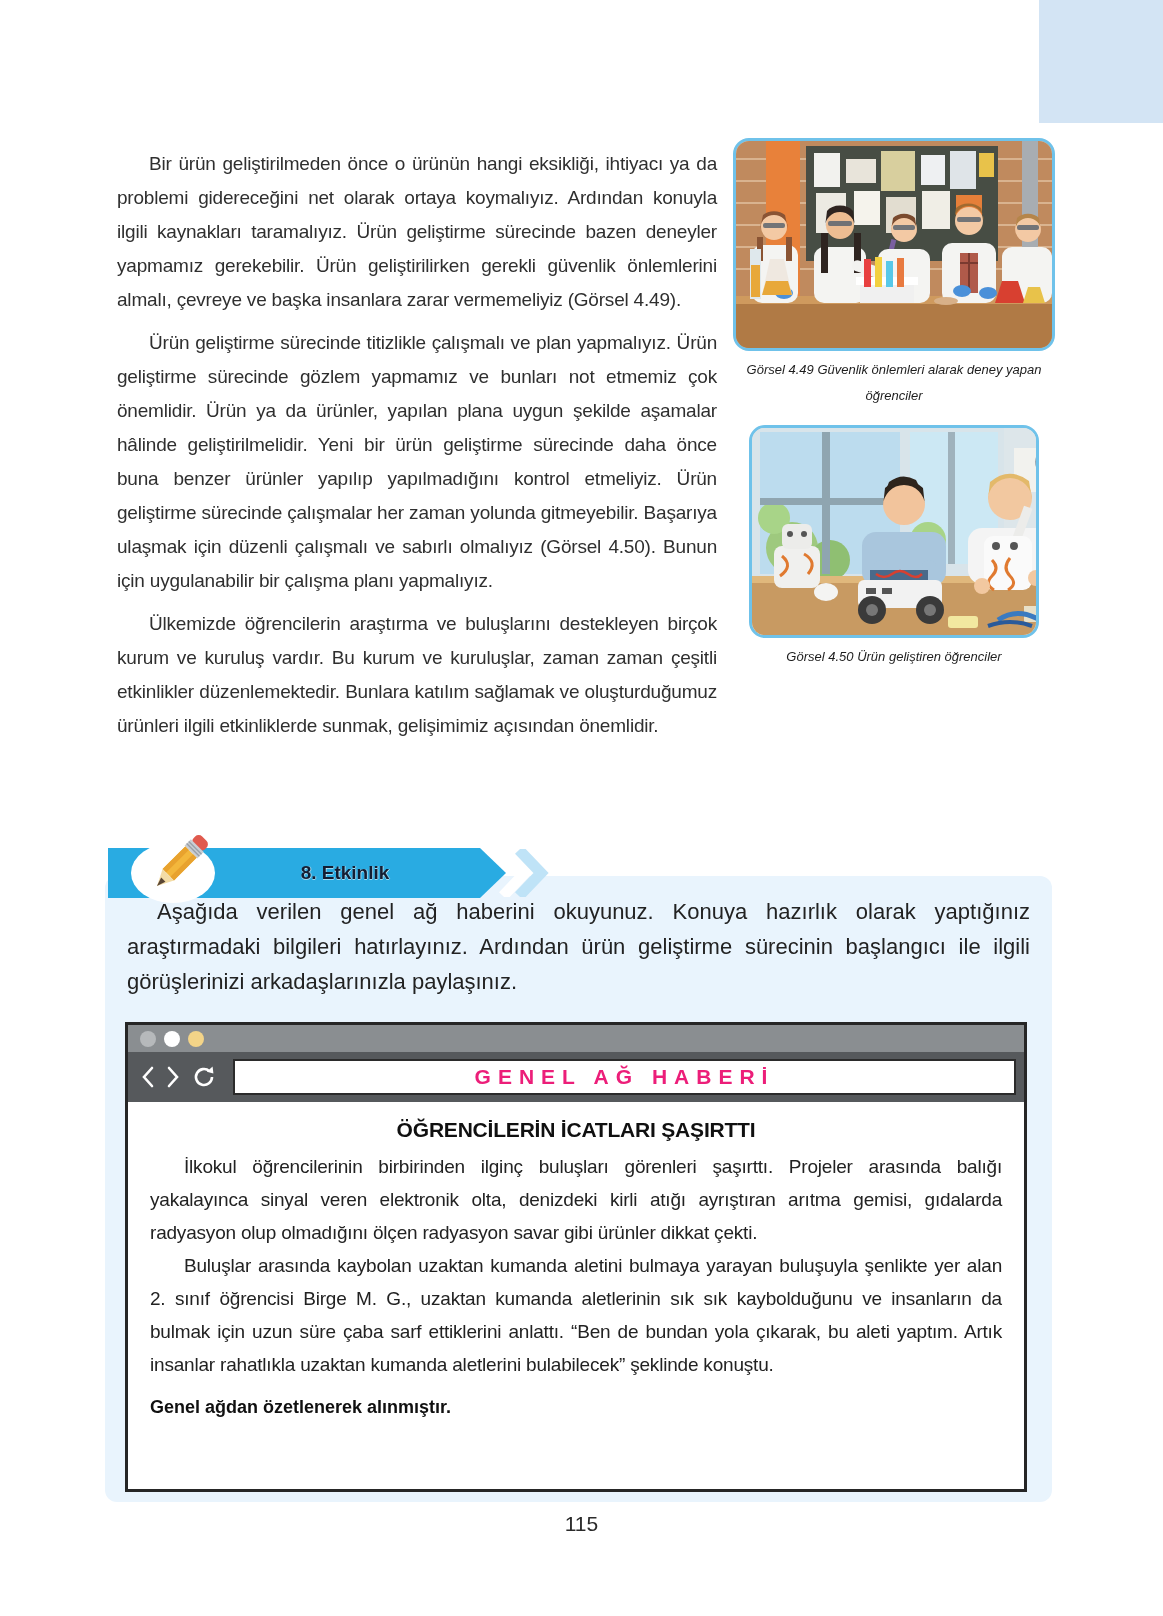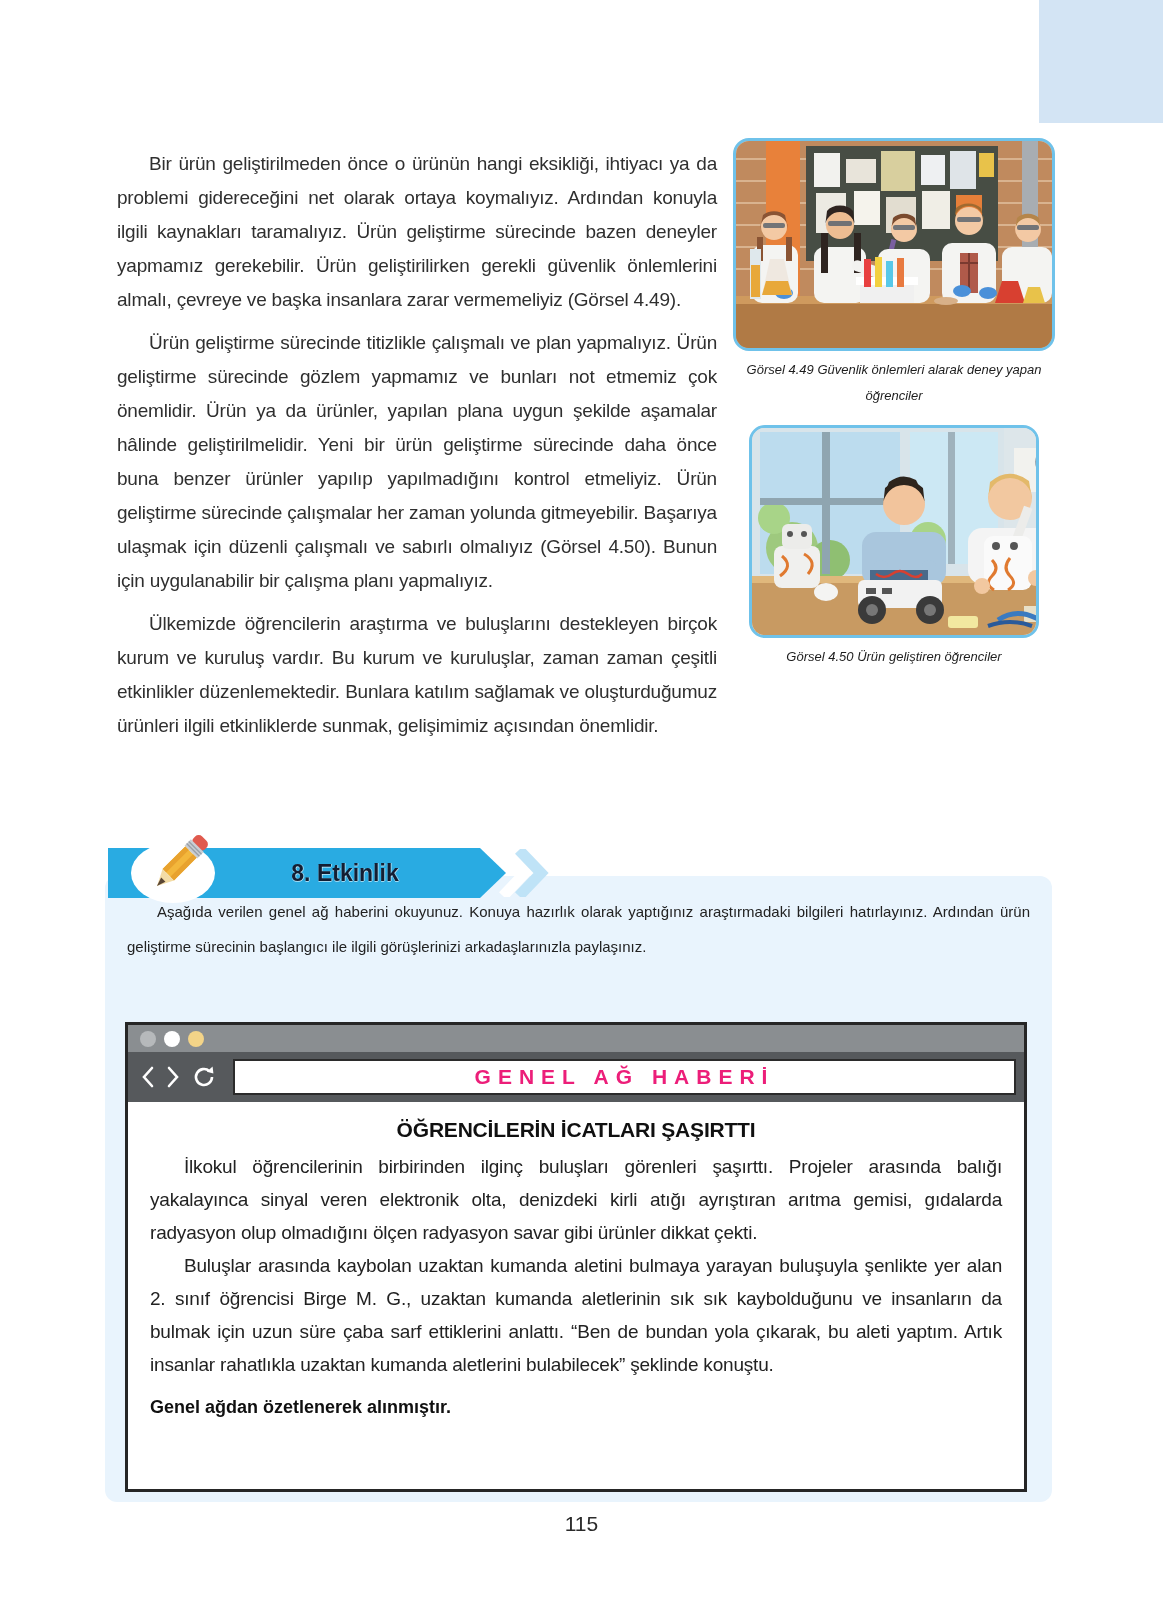--- a/index.html
+++ b/index.html
@@ -13,31 +13,31 @@
   .fig-col{float:right;width:322px;margin-left:16px;}
   .photo{height:207px;border:3px solid #6fc2ea;border-radius:16px;overflow:hidden;background:#e8e2d8;}
   .photo svg{display:block;}
   .caption{font-style:italic;font-size:13px;line-height:26px;text-align:center;margin:6px 2px 12px;
            color:#1d1d1d;letter-spacing:0;}
   p.body{margin:9px;text-indent:32px;}
 
   
   .activity-box{position:absolute;left:105px;top:876px;width:947px;height:626px;background:#e9f4fd;
                 border-radius:12px;z-index:1;}
-  .activity-text{position:absolute;left:127px;top:894px;width:903px;margin:0;font-size:15px;
+  .activity-text{position:absolute;left:127px;top:894px;width:903px;margin:0;font-size:22px;
                  line-height:35px;text-align:justify;text-indent:30px;color:#222;z-index:2;}
 
   
   .banner{position:absolute;left:108px;top:848px;width:398px;height:50px;background:#29abe2;z-index:3;
           clip-path:polygon(0 0,calc(100% - 26px) 0,100% 50%,calc(100% - 26px) 100%,0 100%);}
   .banner-ellipse{position:absolute;left:131px;top:843px;width:84px;height:60px;background:#fff;
                   border-radius:50%;z-index:4;}
   .pencil{position:absolute;left:137px;top:824px;z-index:5;}
   .banner-title{position:absolute;left:240px;top:848px;width:210px;height:50px;z-index:4;
-                display:flex;align-items:center;justify-content:center;font-weight:bold;font-size:23px;
+                display:flex;align-items:center;justify-content:center;font-weight:bold;font-size:19px;
                 color:#131e33;text-shadow:0 1px 0 rgba(255,255,255,.55),1px 0 0 rgba(255,255,255,.45);}
   .banner-chevron{position:absolute;left:498px;top:849px;z-index:4;}
 
   
   .browser{position:absolute;left:125px;top:1022px;width:902px;height:470px;z-index:2;
            box-sizing:border-box;border:3px solid #262626;background:#fff;display:flex;flex-direction:column;}
   .titlebar{height:27px;background:#8a8e91;display:flex;align-items:center;padding-left:12px;flex:0 0 auto;}
   .dot{width:16px;height:16px;border-radius:50%;margin-right:8px;}
   .dot-gray{background:#b6b9bb;}
   .dot-white{background:#ffffff;}

